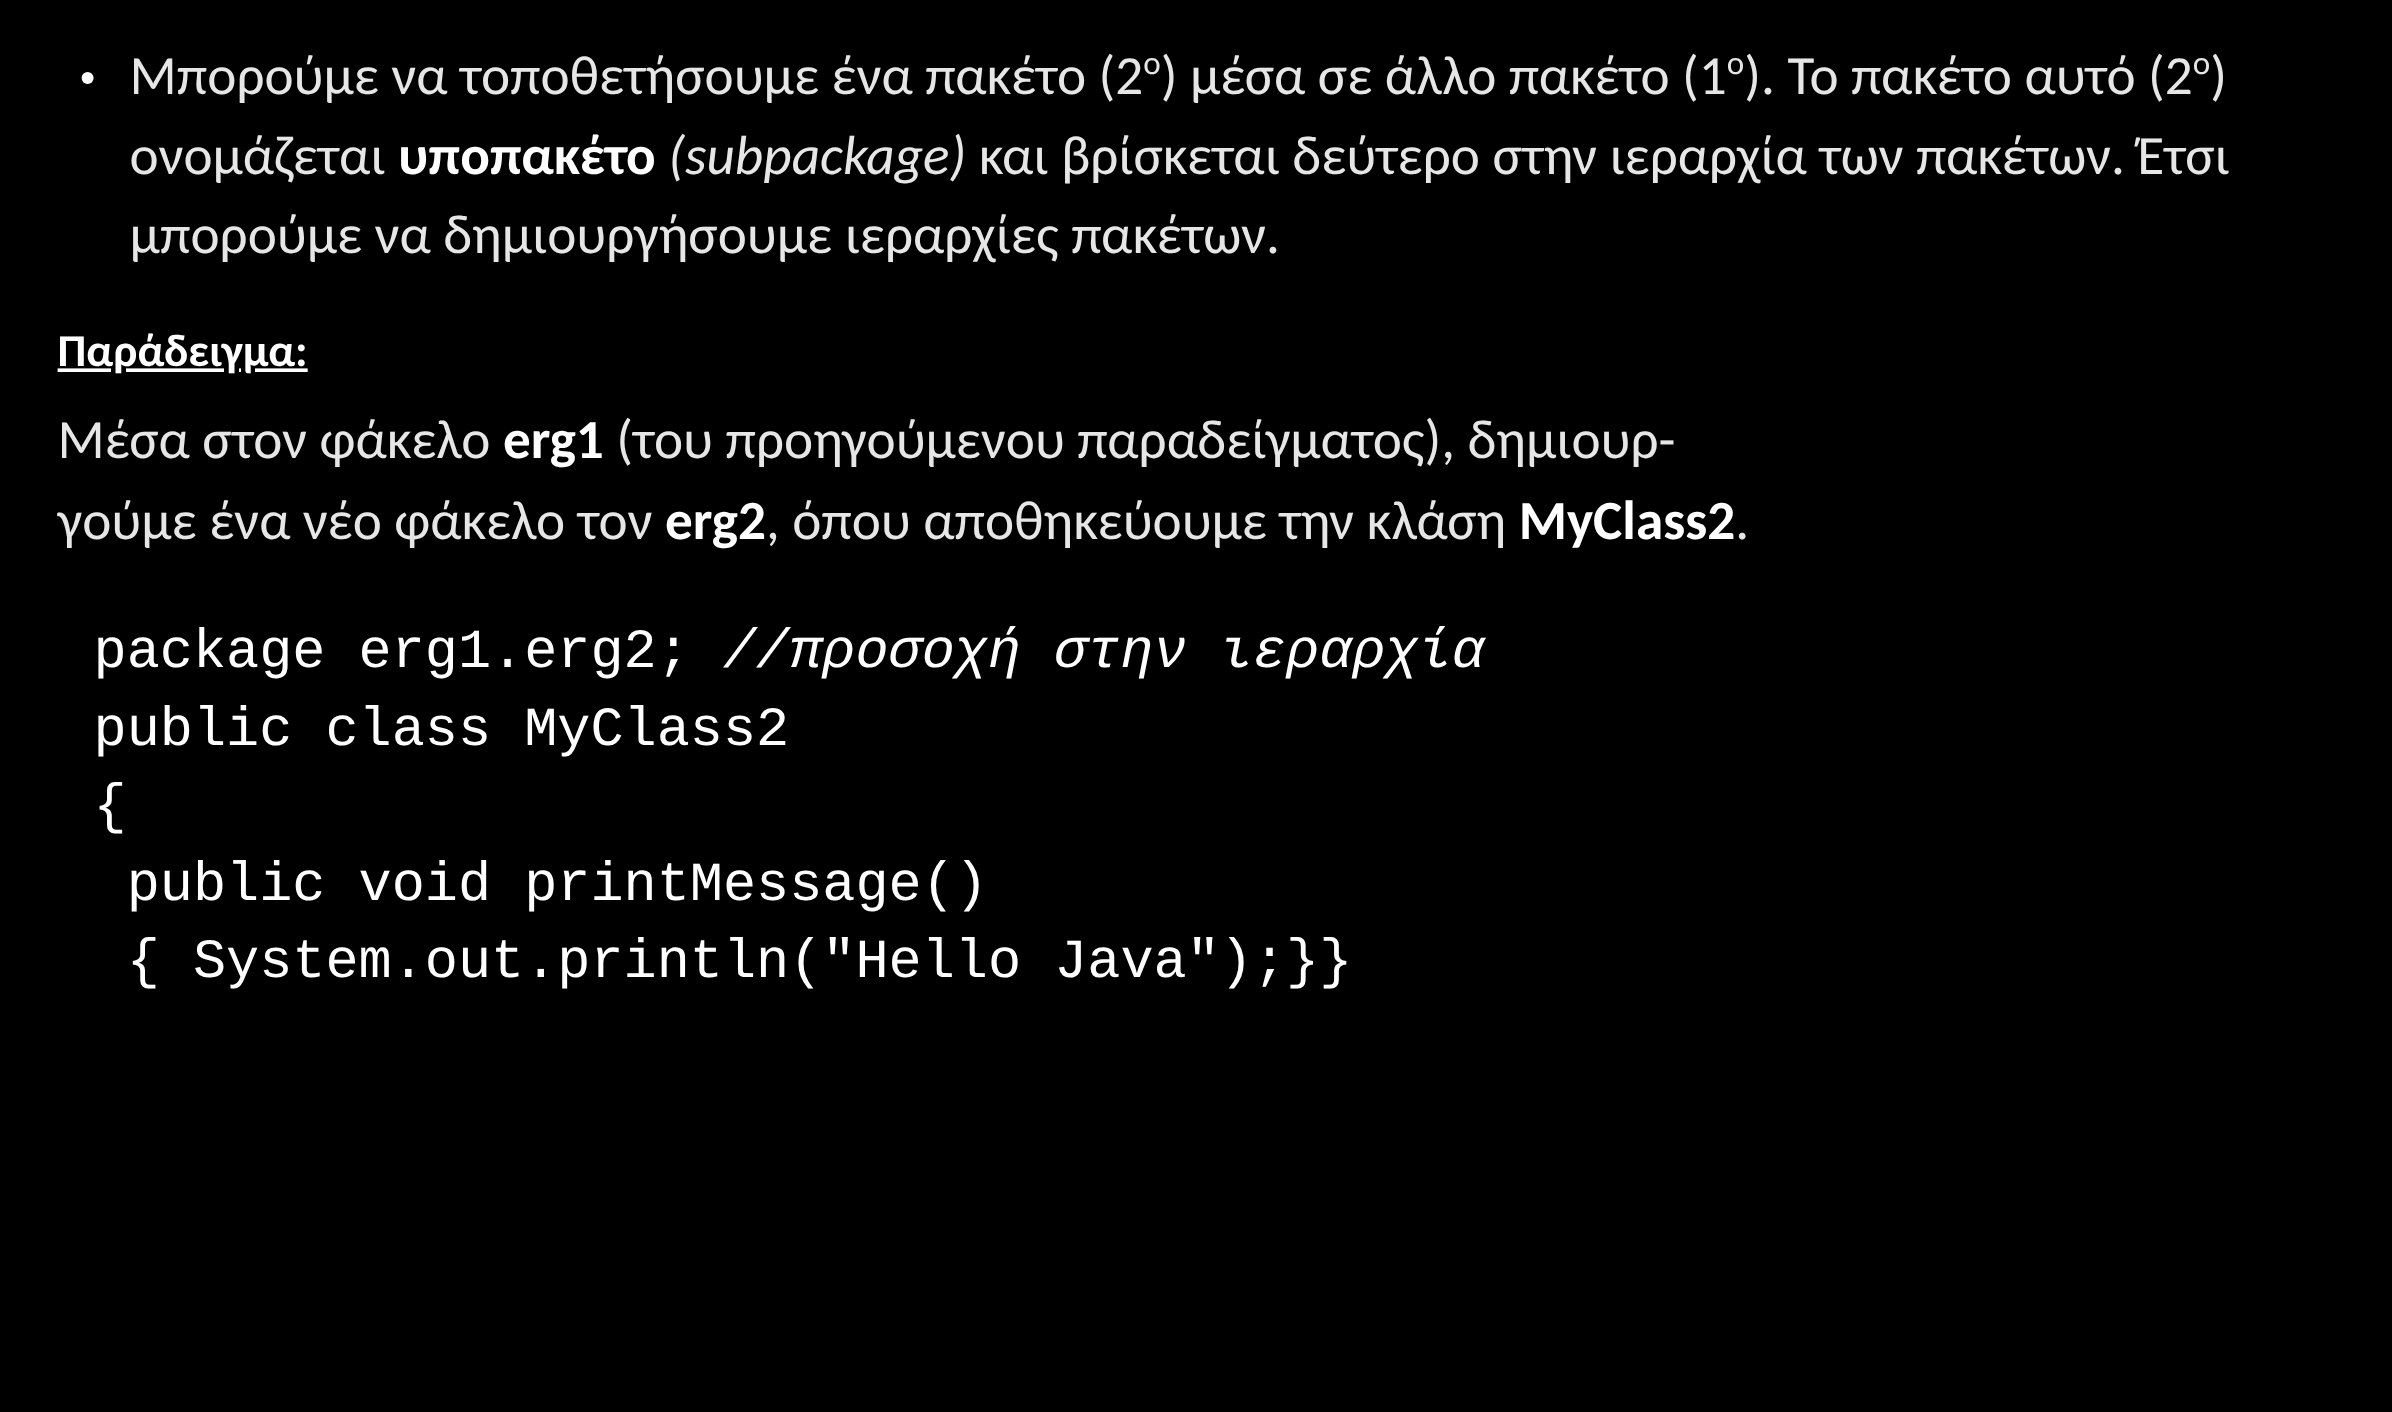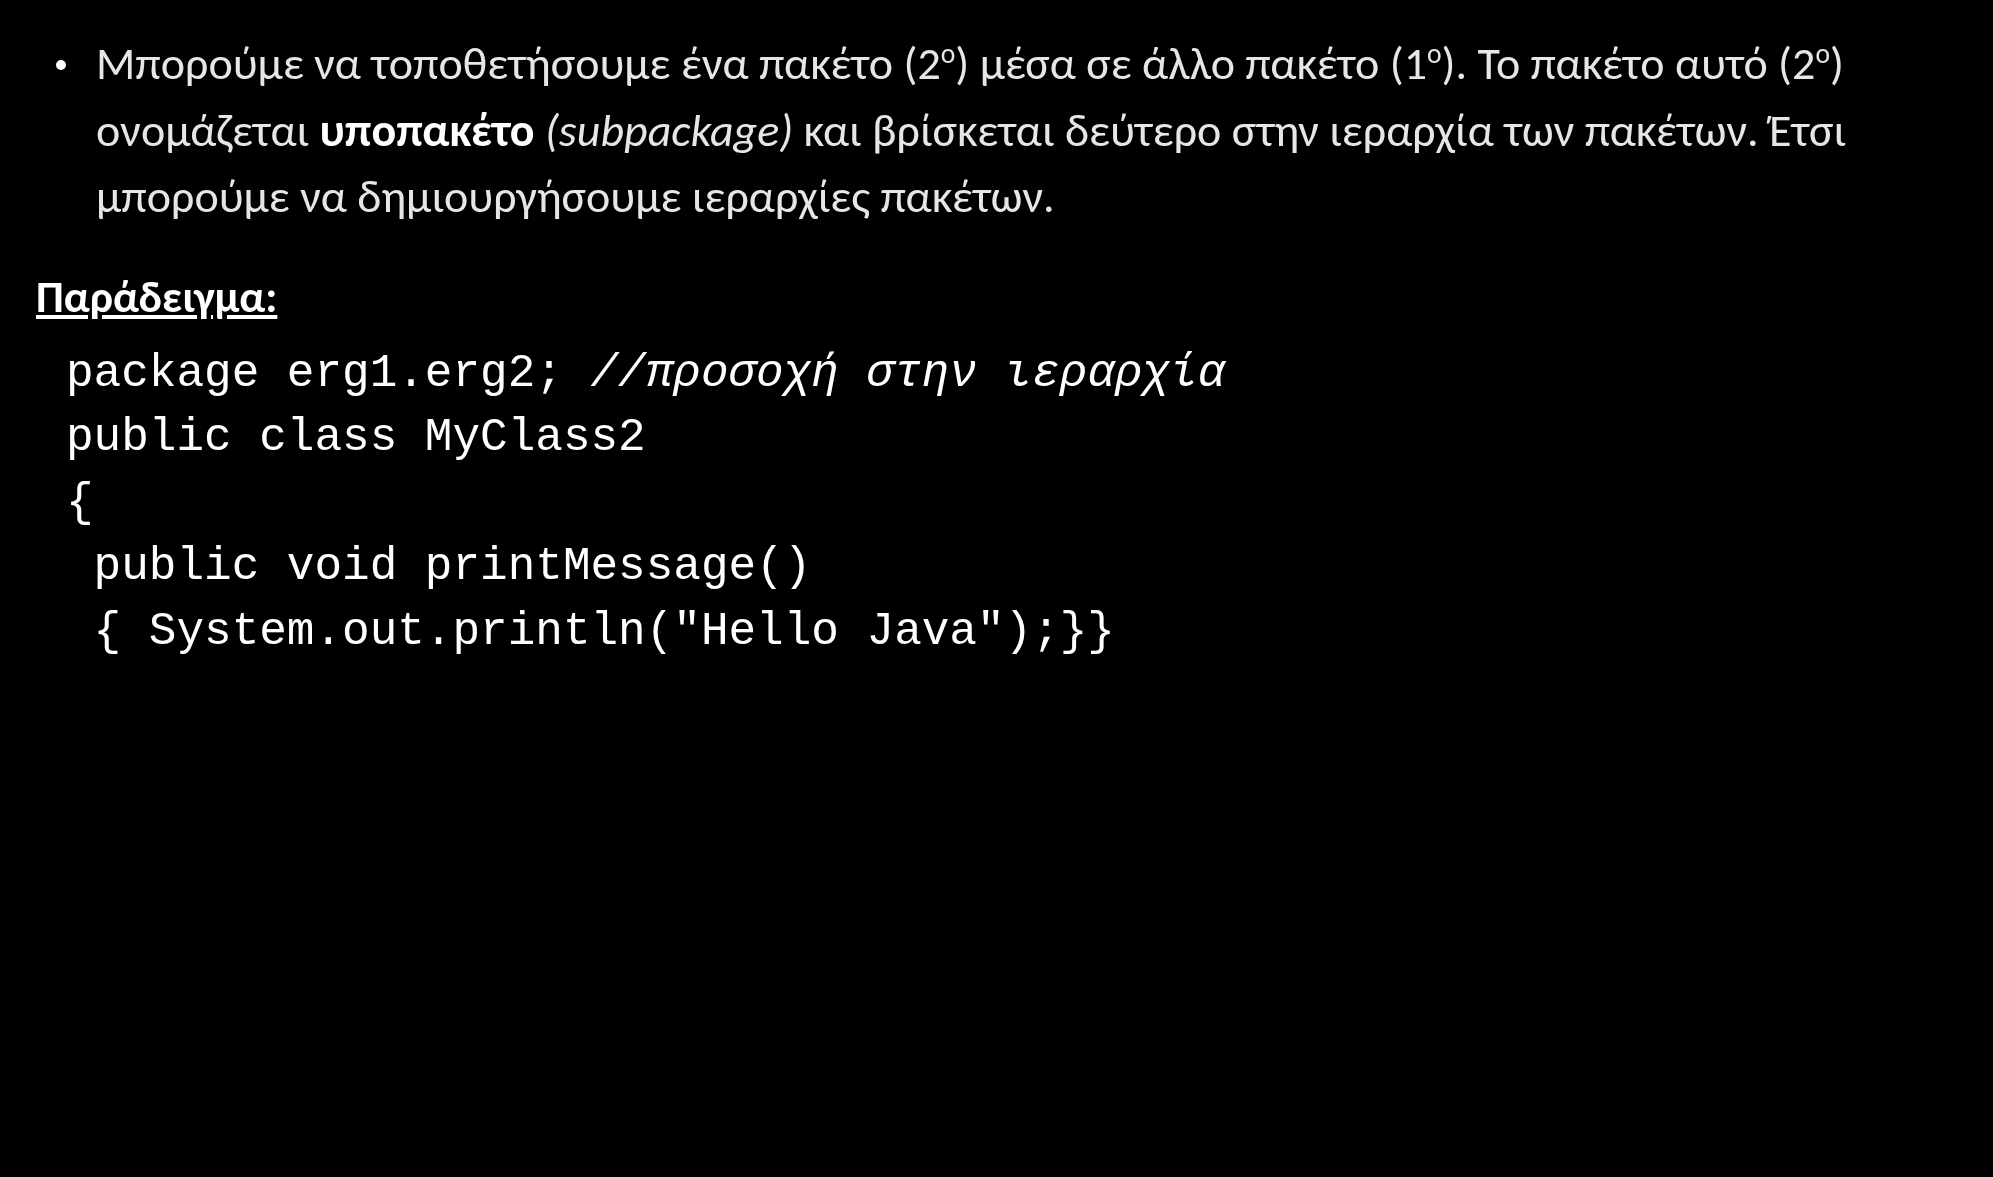--- a/index.html
+++ b/index.html
@@ -11,21 +11,21 @@
     overflow: hidden;
   }
   .slide {
     position: relative;
     width: 1910px;
     height: 1177px;
     background: #000;
     color: #fff;
     font-family: "Calibri", "Segoe UI", Arial, sans-serif;
     box-sizing: border-box;
-    padding: 30px 30px 30px 36px;
+    padding: 30px 30px 30px 48px;
   }
   .bullet-block {
     display: flex;
     align-items: flex-start;
     font-size: 46px;
     line-height: 1.45;
     margin-bottom: 40px;
   }
   .bullet-mark {
     width: 10px;
@@ -46,21 +46,21 @@
   }
   .bullet-text em {
     font-style: italic;
   }
   sup {
     font-size: 0.6em;
     vertical-align: super;
     line-height: 0;
   }
   .example-label {
-    font-size: 44px;
+    font-size: 38px;
     font-weight: 700;
     text-decoration: underline;
     color: #fff;
     margin-top: 10px;
     margin-bottom: 18px;
   }
   .example-body {
     font-size: 46px;
     line-height: 1.45;
     color: #e6e6e6;
@@ -96,20 +96,24 @@
 
   <div class="bullet-block">
     <div class="bullet-mark"></div>
     <div class="bullet-text">
       <span>Μπορούμε να τοποθετήσουμε ένα πακέτο (2</span><sup>o</sup><span>)  μέσα σε άλλο πακέτο (1</span><sup>o</sup><span>). Το πακέτο αυτό (2</span><sup>o</sup><span>) ονομάζεται </span><b>υποπακέτο</b><em> (subpackage)</em><span> και βρίσκεται δεύτερο στην ιεραρχία των πακέτων. Έτσι μπορούμε να δημιουργήσουμε ιεραρχίες πακέτων.</span>
     </div>
   </div>
 
   <div class="example-label">Παράδειγμα:</div>
 
+  <div class="example-body">
+    <span>Μέσα στον φάκελο </span><b>erg1</b><span> (του προηγούμενου παραδείγματος), δημιουρ-</span><br>
+    <span>γούμε ένα νέο φάκελο τον </span><b>erg2</b><span>, όπου αποθηκεύουμε την κλάση </span><b>MyClass2</b><span>.</span>
+  </div>
 
   <div class="code-block"><span class="bold">package erg1.erg2;</span><span class="comment"> //προσοχή στην ιεραρχία</span>
 <span class="bold">public class MyClass2</span>
 <span class="brace">{</span>
 <span class="bold"> public void printMessage()</span>
 <span class="brace"> { System.out.println("Hello Java");}}</span></div>
 
 </div>
 
 </body></html>

